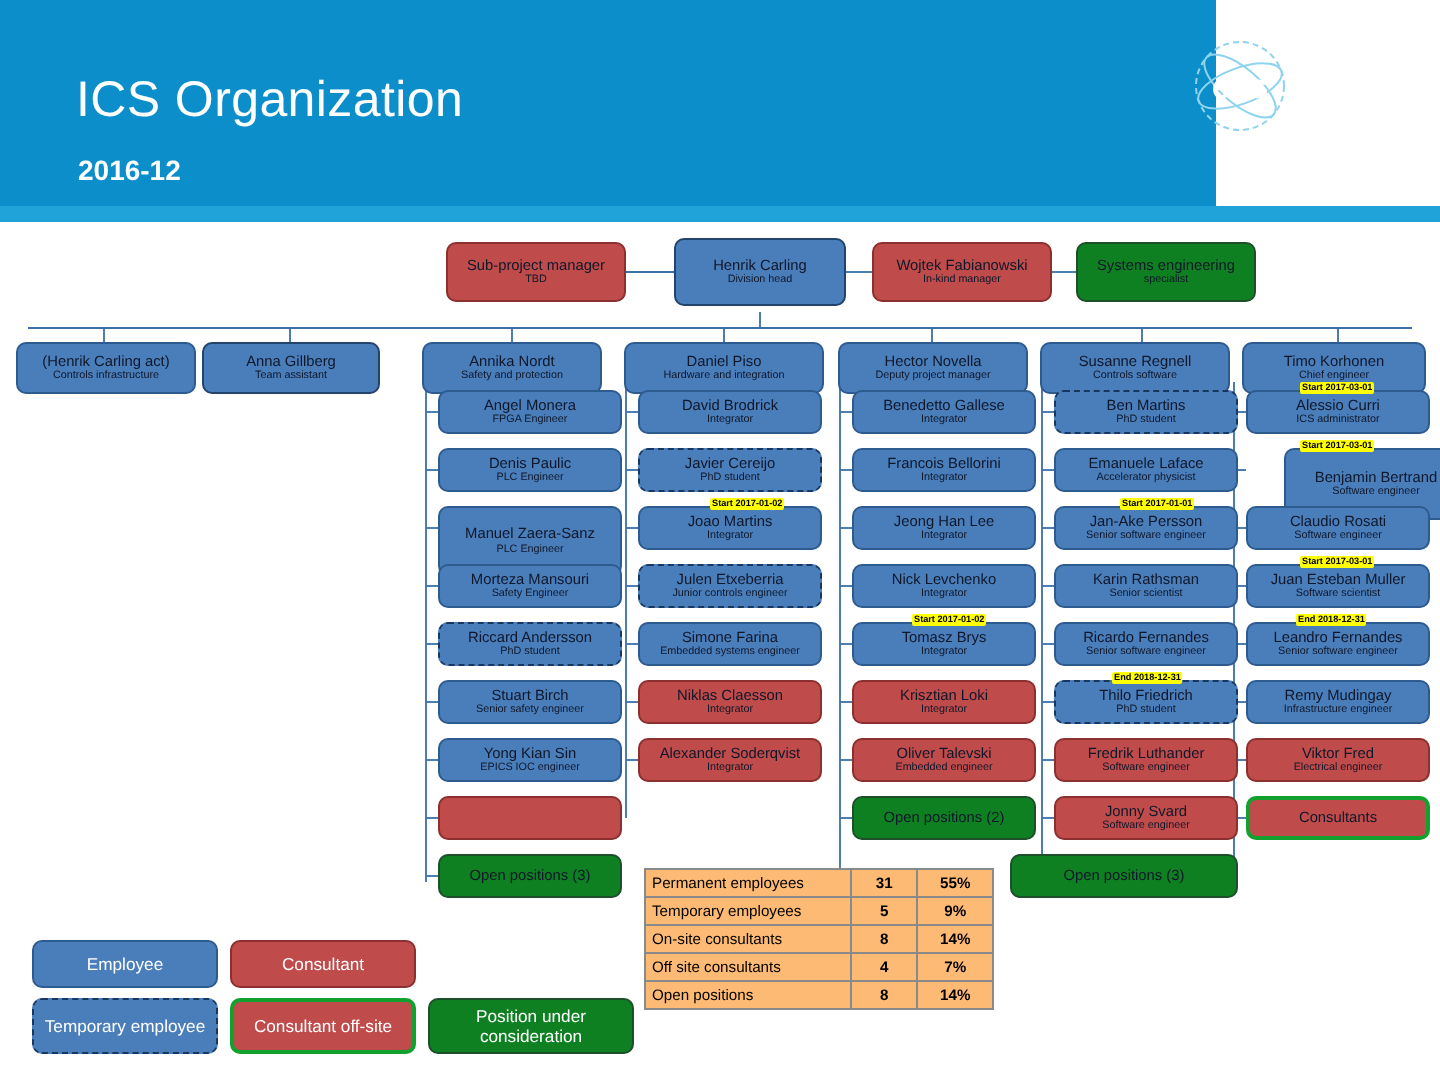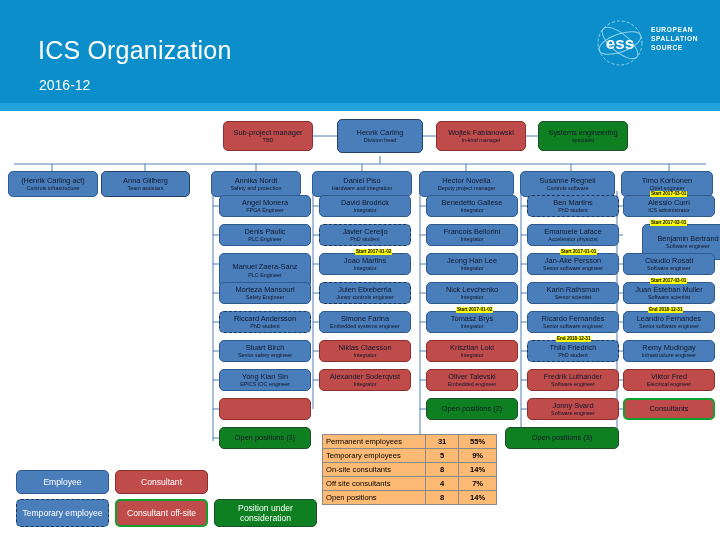--- a/index.html
+++ b/index.html
@@ -4,35 +4,35 @@
 <style>
   html,body{margin:0;padding:0;}
   body{
     width:720px;height:540px;overflow:hidden;
     background:#ffffff;
     font-family:"Liberation Sans","DejaVu Sans",sans-serif;
     position:relative;
   }
   
   #header{
-    position:absolute;left:0;top:0;width:720px;height:103px;
+    position:absolute;left:0;top:0;width:608px;height:103px;
     background:#0b8ec9;
   }
   #header-accent{
     position:absolute;left:0;top:103px;width:720px;height:8px;
     background:#1fa3d8;
   }
   #title{
     position:absolute;left:38px;top:36px;
     color:#ffffff;font-size:25px;font-weight:400;letter-spacing:.2px;
     white-space:nowrap;
   }
   #subtitle{
     position:absolute;left:39px;top:77px;
-    color:#ffffff;font-size:14px;font-weight:400;
+    color:#ffffff;font-size:14px;font-weight:700;
   }
   
   #logo{position:absolute;left:595px;top:18px;width:110px;height:52px;}
   #logo-mark{position:absolute;left:0;top:0;width:50px;height:50px;}
   #logo-text{
     position:absolute;left:56px;top:7px;
     color:#ffffff;font-size:6.6px;line-height:9px;font-weight:700;
     letter-spacing:.6px;
   }
   

